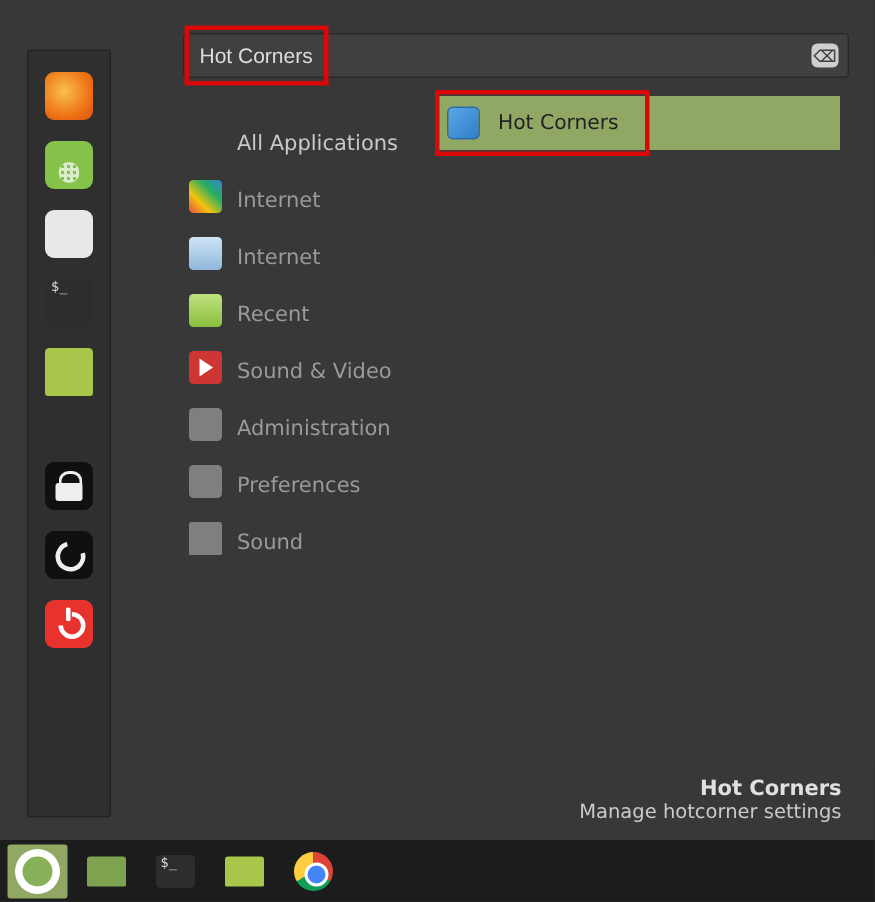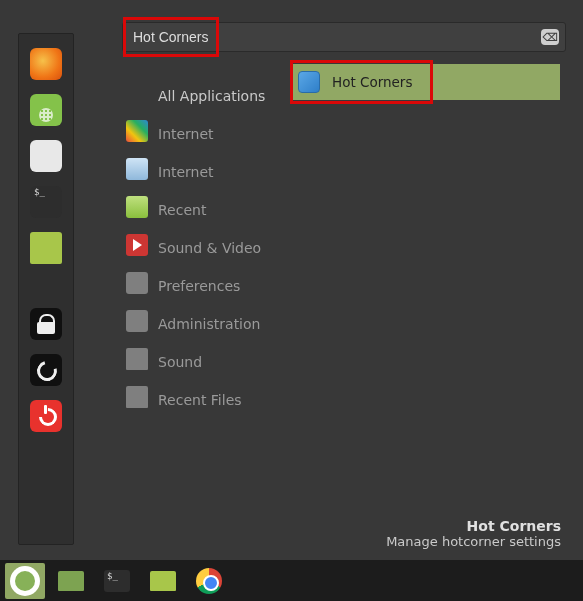--- a/index.html
+++ b/index.html
@@ -227,34 +227,30 @@
     </div>
     <div class="cat-item">
       <span class="cat-icon c-office"></span>
       <span>Recent</span>
     </div>
     <div class="cat-item">
       <span class="cat-icon c-sv"></span>
       <span>Sound &amp; Video</span>
     </div>
     <div class="cat-item">
+      <span class="cat-icon c-admin"></span>
+      <span>Administration</span>
+    </div>
+    <div class="cat-item">
       <span class="cat-icon c-pref"></span>
       <span>Preferences</span>
     </div>
     <div class="cat-item">
-      <span class="cat-icon c-admin"></span>
-      <span>Administration</span>
-    </div>
-    <div class="cat-item">
       <span class="cat-icon c-places"></span>
       <span>Sound</span>
-    </div>
-    <div class="cat-item">
-      <span class="cat-icon c-recent"></span>
-      <span>Recent Files</span>
     </div>
   </div>
 
   <div class="results">
     <div class="result-item">
       <span class="result-icon"></span>
       <span>Hot Corners</span>
     </div>
   </div>
 

